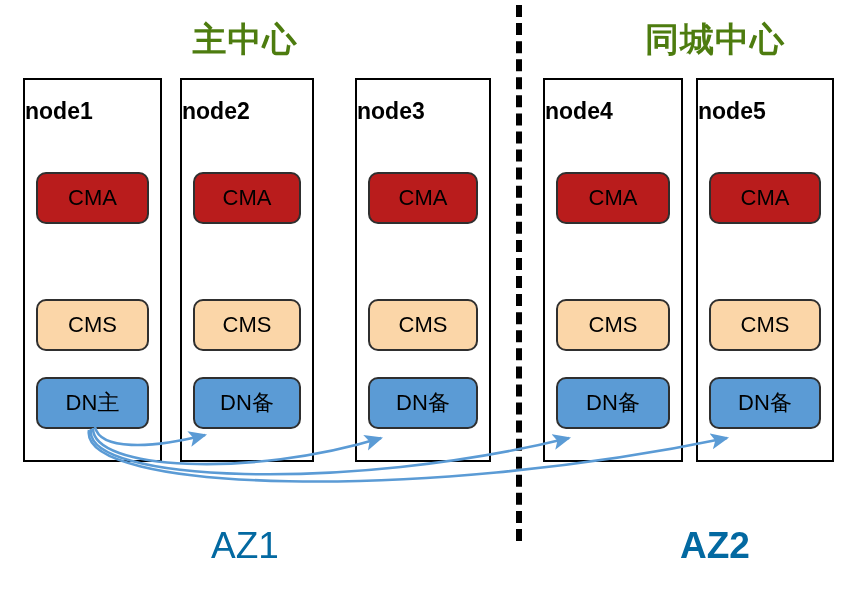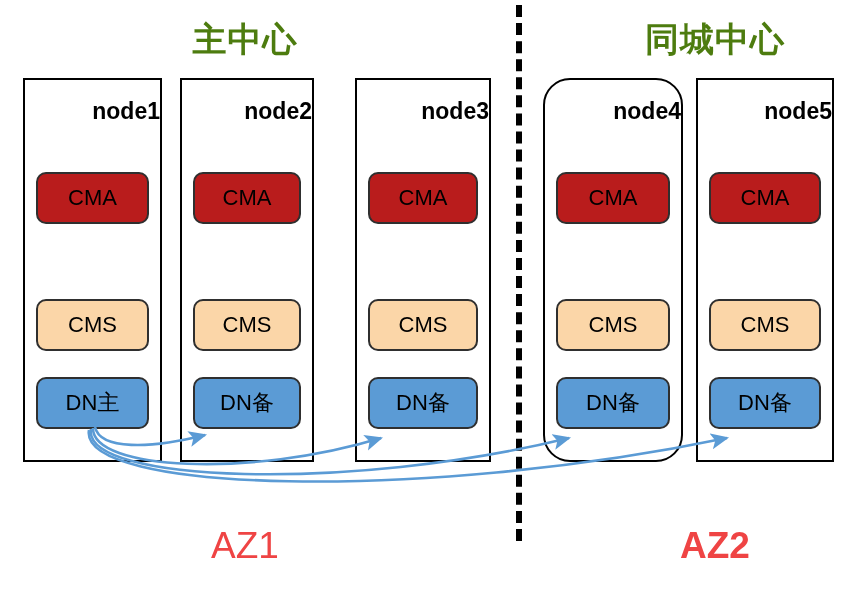--- a/index.html
+++ b/index.html
@@ -28,21 +28,21 @@
     text-align: center;
   }
   #region-title-0 { left: 150px; top: 17px; width: 190px; }
   #region-title-1 { left: 600px; top: 17px; width: 230px; }
 
   
   .az-label {
     position: absolute;
     font-size: 37px;
     font-weight: normal;
-    color: #ef4444;
+    color: #0369a1;
     text-align: center;
     white-space: nowrap;
   }
   #az-label-0 { left: 150px; top: 525px; width: 190px; }
   #az-label-1 { left: 600px; top: 525px; width: 230px; font-weight: bold; }
 
   
   #divider {
     position: absolute;
     left: 516px;
@@ -57,29 +57,29 @@
     position: absolute;
     top: 78px;
     height: 384px;
     background: #ffffff;
     border: 2.5px solid #000000;
     box-sizing: border-box;
   }
   #node-box-0 { left: 23px;  width: 139px; }
   #node-box-1 { left: 180px; width: 134px; }
   #node-box-2 { left: 355px; width: 136px; }
-  #node-box-3 { left: 543px; width: 140px; border-radius: 27px; }
+  #node-box-3 { left: 543px; width: 140px; }
   #node-box-4 { left: 696px; width: 138px; }
 
   .node-title {
     position: absolute;
     top: 18px;
     left: 0;
     width: 100%;
-    text-align: right;
+    text-align: left;
     font-size: 23px;
     font-weight: bold;
     color: #000000;
     white-space: nowrap;
   }
 
   
   .chip {
     position: absolute;
     left: 11px;

